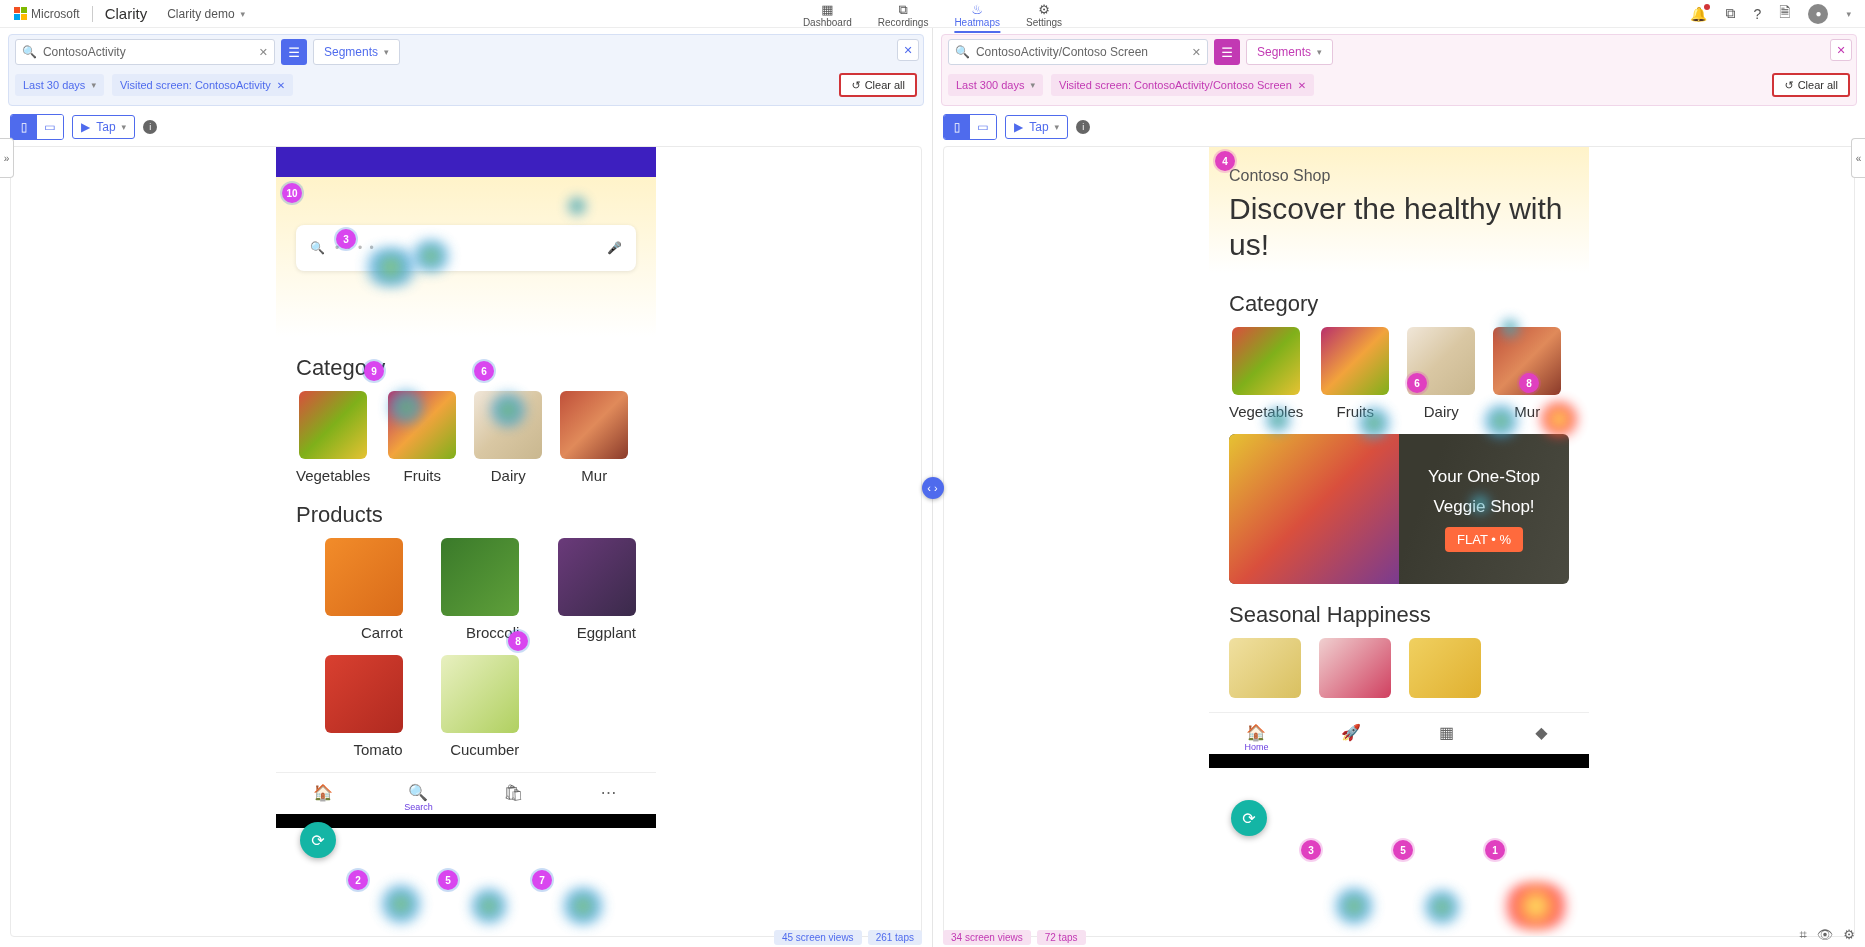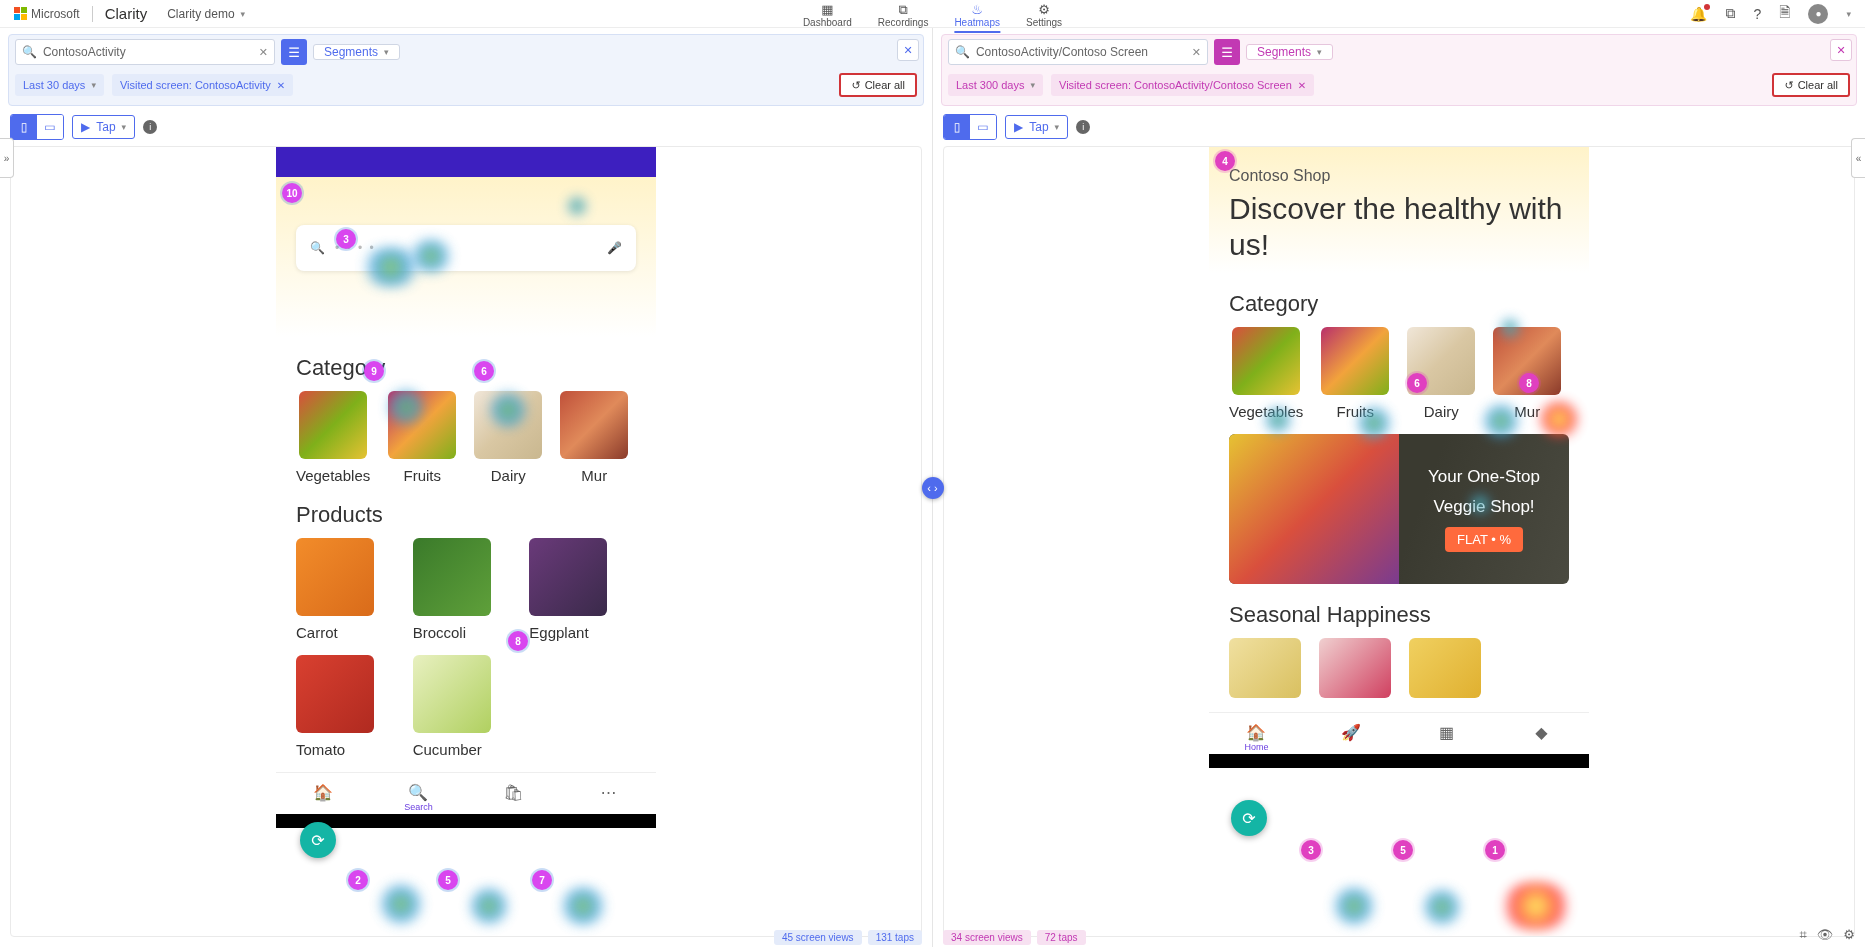--- a/index.html
+++ b/index.html
@@ -41,21 +41,21 @@
 .filter-area { background:#f0f4fc; border:1px solid #d6e0f5; border-radius:4px; margin:6px 8px 4px 8px; padding:4px 6px 8px 6px; position:relative; }
 .pane.right .filter-area { background:#fcf2f8; border-color:#f0d6e9; }
 
 .filter-row1 { display:flex; align-items:center; gap:6px; }
 .search-box { flex:1; max-width:260px; height:26px; background:#fff; border:1px solid #cfd6e4; border-radius:3px; display:flex; align-items:center; padding:0 6px; gap:6px; font-size:12px; color:#666; }
 .search-box .mag { font-size:12px; color:#888; }
 .search-box .clr { margin-left:auto; font-size:11px; color:#888; cursor:pointer; }
 .sq-btn { width:26px; height:26px; border-radius:3px; display:flex; align-items:center; justify-content:center; cursor:pointer; color:#fff; font-size:13px; }
 .sq-btn.blue { background:#4f6bed; }
 .sq-btn.pink { background:#c239b3; }
-.seg-btn { height:16px; padding:0 10px; background:#fff; border:1px solid #cfd6e4; border-radius:3px; display:flex; align-items:center; gap:6px; font-size:12px; color:#4f6bed; cursor:pointer; }
+.seg-btn { height:26px; padding:0 10px; background:#fff; border:1px solid #cfd6e4; border-radius:3px; display:flex; align-items:center; gap:6px; font-size:12px; color:#4f6bed; cursor:pointer; }
 .pane.right .seg-btn { color:#c239b3; border-color:#e6c6dd; }
 .close-x { position:absolute; top:4px; right:4px; width:22px; height:22px; border:1px solid #cfd6e4; border-radius:3px; background:#fff; display:flex; align-items:center; justify-content:center; font-size:11px; color:#4f6bed; cursor:pointer; }
 .pane.right .close-x { color:#c239b3; border-color:#e6c6dd;}
 
 .filter-row2 { display:flex; align-items:center; gap:8px; margin-top:8px; }
 .chip { height:22px; padding:0 8px; border-radius:3px; background:#e4ebfa; color:#4f6bed; font-size:11px; display:flex; align-items:center; gap:6px; cursor:pointer; }
 .chip .cx { font-size:10px; color:#4f6bed; cursor:pointer; }
 .pane.right .chip { background:#f7e1f1; color:#c239b3; }
 .pane.right .chip .cx { color:#c239b3; }
 .clear-all { margin-left:auto; height:24px; padding:0 10px; background:#fff; border:2px solid #d13438; border-radius:3px; display:flex; align-items:center; gap:4px; font-size:11px; color:#323130; cursor:pointer; }
@@ -77,21 +77,21 @@
 .phone .hero.big { height:auto; padding:20px 20px 10px 20px; }
 .phone .search-pill { margin-top:30px; height:46px; background:#fff; border-radius:8px; box-shadow:0 1px 4px rgba(0,0,0,.1); display:flex; align-items:center; padding:0 14px; gap:10px; }
 .phone .search-pill .dots { color:#bbb; letter-spacing:2px; }
 .phone h3 { font-size:22px; font-weight:500; margin:18px 20px 10px 20px; color:#333;}
 .phone h4 { font-size:16px; font-weight:500; color:#555; }
 .phone h1 { font-size:30px; font-weight:500; color:#333; line-height:1.2; margin-top:6px;}
 .cat-row { display:flex; gap:18px; padding:0 20px; overflow:hidden; }
 .cat-item { display:flex; flex-direction:column; align-items:center; font-size:15px; color:#333; }
 .cat-item .thumb { width:68px; height:68px; border-radius:6px; margin-bottom:8px; }
 .prod-grid { display:grid; grid-template-columns:repeat(3,1fr); gap:14px 10px; padding:0 20px; }
-.prod-item { display:flex; flex-direction:column; align-items:flex-start; font-size:15px; color:#333;}
+.prod-item { display:flex; flex-direction:column; align-items:flex-end; font-size:15px; color:#333;}
 .prod-item .thumb { width:78px; height:78px; border-radius:6px; margin-bottom:8px;}
 .tabbar { height:42px; background:#fff; border-top:1px solid #eee; display:flex; justify-content:space-around; align-items:center; margin-top:14px; }
 .tabbar .ticon { width:22px; height:22px; color:#666; font-size:16px; display:flex; flex-direction:column; align-items:center;}
 .tabbar .ticon.active { color:#6b3fe0;}
 .blackbar { height:14px; background:#000; }
 
 .banner { margin:14px 20px 0 20px; height:150px; border-radius:6px; background:linear-gradient(110deg,#3a3a30 55%,#4a4a40 100%); position:relative; overflow:hidden; display:flex; }
 .banner .veg { flex:1; background:linear-gradient(135deg,#e6c233,#d94f3d,#7a3b8f); }
 .banner .txt { flex:1; display:flex; flex-direction:column; align-items:center; justify-content:center; color:#fff; gap:10px; font-size:17px; text-align:center;}
 .banner .flat { background:#ff6a3d; padding:5px 12px; border-radius:4px; font-size:13px; }
@@ -303,21 +303,21 @@
         <div class="hm blue" style="bottom:46px;left:162px;">5</div>
         <div class="hm blue" style="bottom:46px;left:256px;">7</div>
         <div class="heat b" style="bottom:10px;left:100px;width:50px;height:44px;"></div>
         <div class="heat b" style="bottom:10px;left:190px;width:46px;height:40px;"></div>
         <div class="heat b" style="bottom:10px;left:280px;width:54px;height:40px;"></div>
         <div class="blackbar"></div>
       </div>
     </div>
     <div class="footer-stats" style="left:auto;right:10px;transform:none;">
       <div class="stat-pill">45 screen views</div>
-      <div class="stat-pill">131 taps</div>
+      <div class="stat-pill">261 taps</div>
     </div>
   </div>
 
   <div class="pane right">
     <div class="filter-area">
       <div class="close-x">✕</div>
       <div class="filter-row1">
         <div class="search-box">
           <span class="mag">🔍</span>
           <span>ContosoActivity/Contoso Screen</span>

